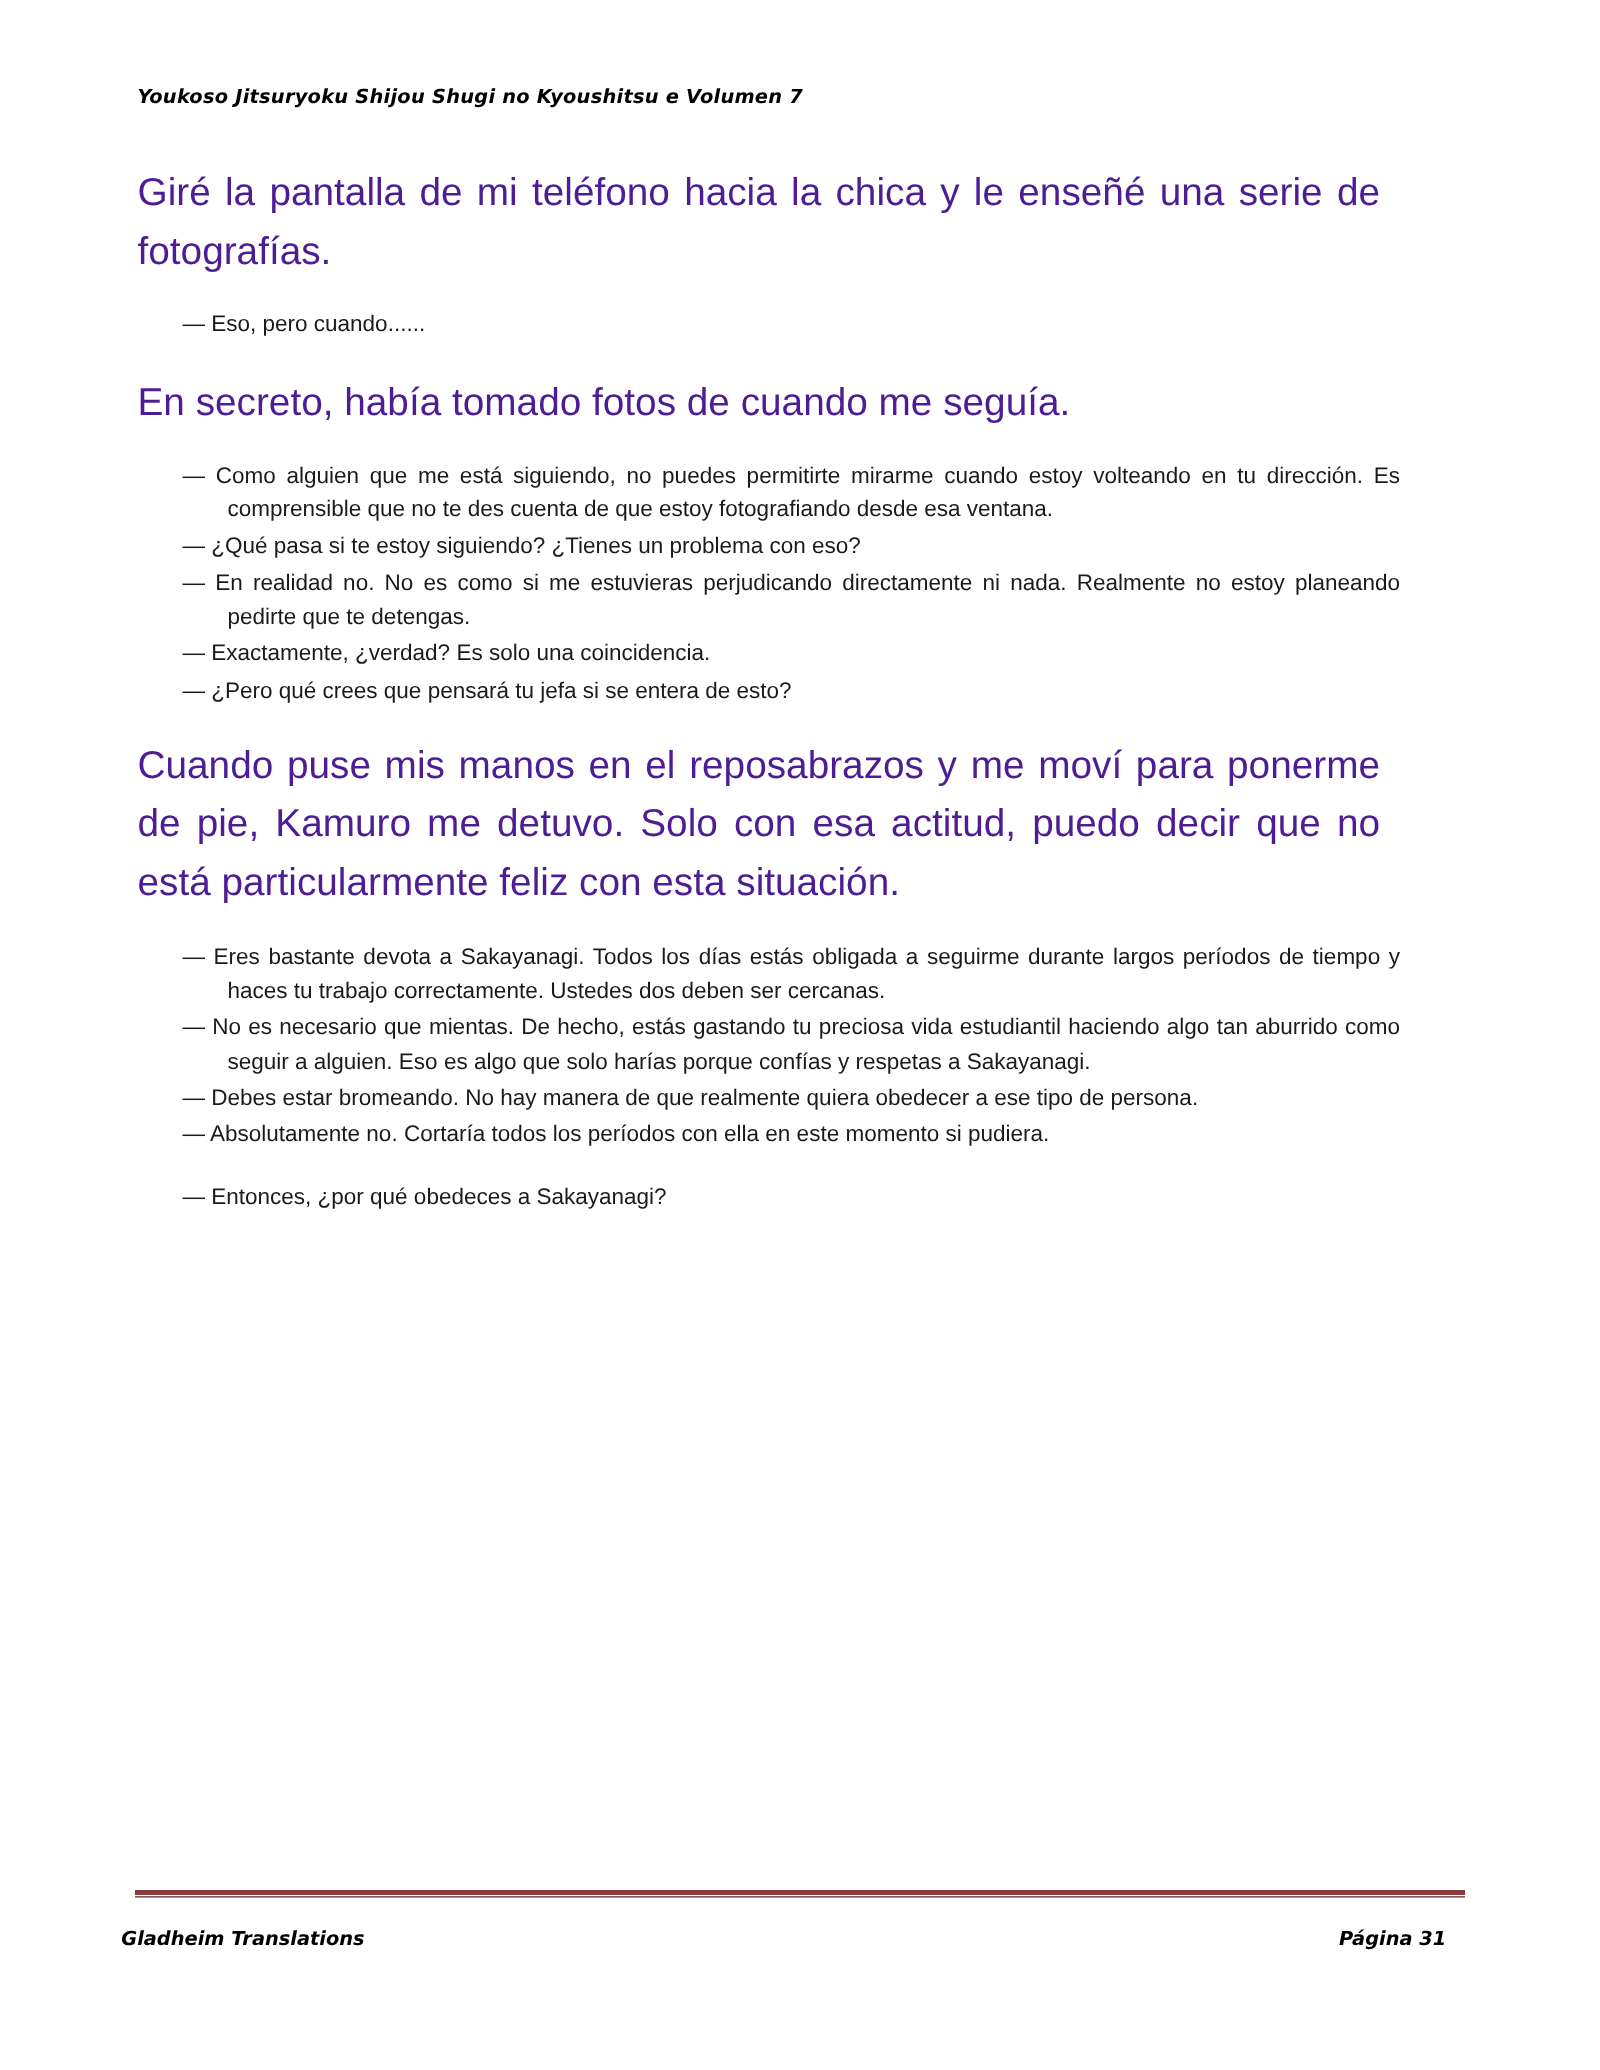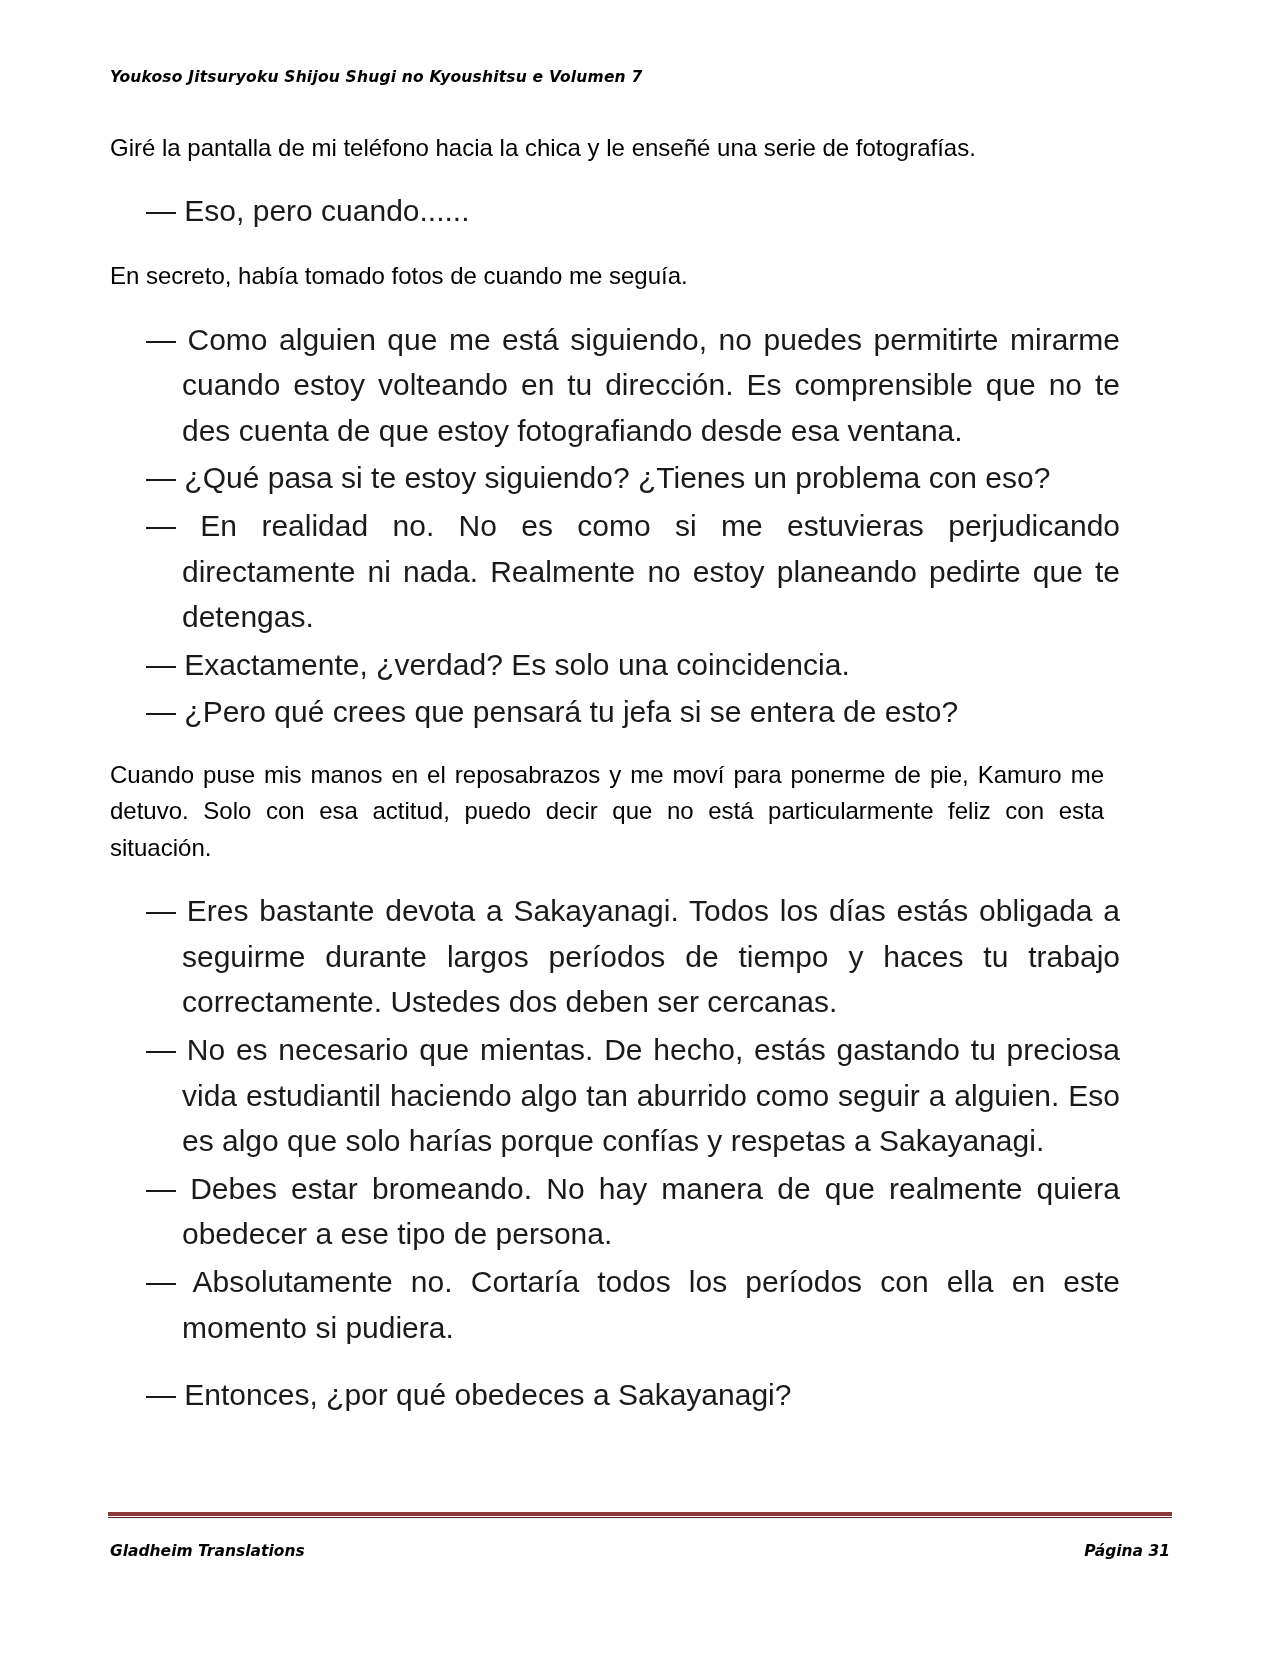--- a/index.html
+++ b/index.html
@@ -40,36 +40,36 @@
     white-space: nowrap;
   }
   .content {
     position: absolute;
     left: 110px;
     top: 130px;
     width: 1010px;
   }
   p.para {
     margin: 0 16px 0 0;
-    font-size: 24px;
+    font-size: 31px;
     line-height: 1.52;
     text-align: justify;
     text-justify: inter-word;
-    color: #000000;
+    color: #4c1d95;
   }
   p.para.narrative {
     margin-bottom: 22px;
   }
   .dialogue-block {
     margin: 0 0 22px 0;
     padding: 0;
     list-style: none;
   }
   .dialogue-line {
-    font-size: 30px;
+    font-size: 18px;
     line-height: 1.52;
     text-align: justify;
     text-justify: inter-word;
     padding-left: 72px;
     text-indent: -36px;
     margin-bottom: 2px;
     color: #1a1a1a;
   }
   .single-line {
     margin-bottom: 24px;
@@ -85,21 +85,21 @@
   .footer-rule2 {
     position: absolute;
     left: 108px;
     top: 1517px;
     width: 1064px;
     height: 1px;
     background: #5c2222;
   }
   .footer {
     position: absolute;
-    left: 110px;
+    left: 97px;
     top: 1542px;
     width: 1060px;
     display: flex;
     justify-content: space-between;
     align-items: baseline;
   }
   .footer-left, .footer-right {
     font-family: "DejaVu Sans", sans-serif;
     font-style: italic;
     font-weight: bold;

